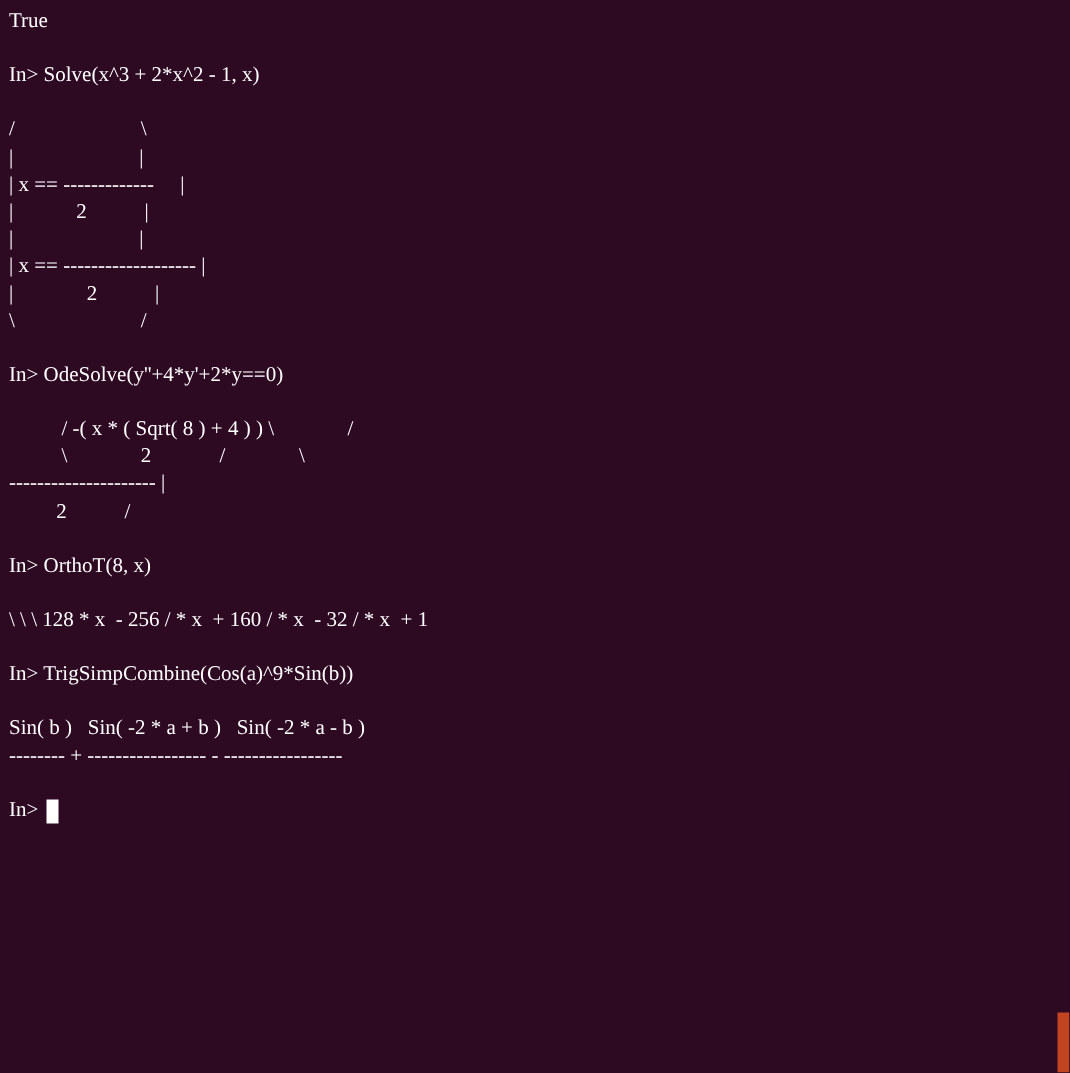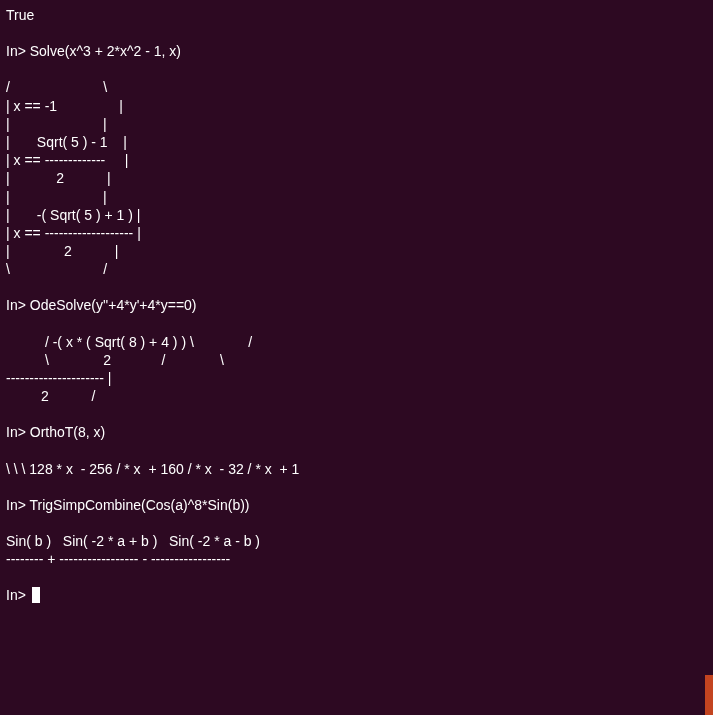--- a/index.html
+++ b/index.html
@@ -14,21 +14,21 @@
       font-size: 14px;
       line-height: 1.3;
       padding: 6px;
       width: 713px;
       height: 715px;
       overflow: hidden;
       position: relative;
     }
     .terminal-line {
       white-space: pre;
-      font-family: Liberation Sans, sans-serif;
+      font-family: Liberation Serif, serif;
     }
     .output-block {
       margin: 0;
     }
     .spacer {
       height: 18px;
     }
     .prompt-line {
       display: flex;
       align-items: center;
@@ -55,54 +55,51 @@
 <body>
 
 <div class="terminal-line">True</div>
 <div class="spacer"></div>
 
 <div class="terminal-line"><span>In&gt;</span> <span>Solve(x^3 + 2*x^2 - 1, x)</span></div>
 <div class="spacer"></div>
 
 <div class="output-block">
   <div class="terminal-line">/                        \</div>
-  <div class="terminal-line">| x == -1                |</div>
   <div class="terminal-line">|                        |</div>
-  <div class="terminal-line">|       Sqrt( 5 ) - 1    |</div>
   <div class="terminal-line">| x == -------------     |</div>
   <div class="terminal-line">|            2           |</div>
   <div class="terminal-line">|                        |</div>
-  <div class="terminal-line">|       -( Sqrt( 5 ) + 1 ) |</div>
   <div class="terminal-line">| x == ------------------- |</div>
   <div class="terminal-line">|              2           |</div>
   <div class="terminal-line">\                        /</div>
 </div>
 <div class="spacer"></div>
 
-<div class="terminal-line"><span>In&gt;</span> <span>OdeSolve(y''+4*y'+4*y==0)</span></div>
+<div class="terminal-line"><span>In&gt;</span> <span>OdeSolve(y''+4*y'+2*y==0)</span></div>
 <div class="spacer"></div>
 
 <div class="output-block">
   <div class="terminal-line">          / -( x * ( Sqrt( 8 ) + 4 ) ) \              /</div>
   <div class="terminal-line">          \              2             /              \</div>
   <div class="terminal-line"></div>
   <div class="terminal-line">--------------------- |</div>
   <div class="terminal-line">         2           /</div>
 </div>
 <div class="spacer"></div>
 
 <div class="terminal-line"><span>In&gt;</span> <span>OrthoT(8, x)</span></div>
 <div class="spacer"></div>
 
 <div class="output-block">
   <div class="terminal-line">\ \ \ 128 * x  - 256 / * x  + 160 / * x  - 32 / * x  + 1</div>
 </div>
 <div class="spacer"></div>
 
-<div class="terminal-line"><span>In&gt;</span> <span>TrigSimpCombine(Cos(a)^8*Sin(b))</span></div>
+<div class="terminal-line"><span>In&gt;</span> <span>TrigSimpCombine(Cos(a)^9*Sin(b))</span></div>
 <div class="spacer"></div>
 
 <div class="output-block">
   <div class="terminal-line">Sin( b )   Sin( -2 * a + b )   Sin( -2 * a - b )</div>
   <div class="terminal-line">-------- + ----------------- - -----------------</div>
 </div>
 <div class="spacer"></div>
 
 <div class="prompt-line">
   <span class="terminal-line">In&gt;</span>

